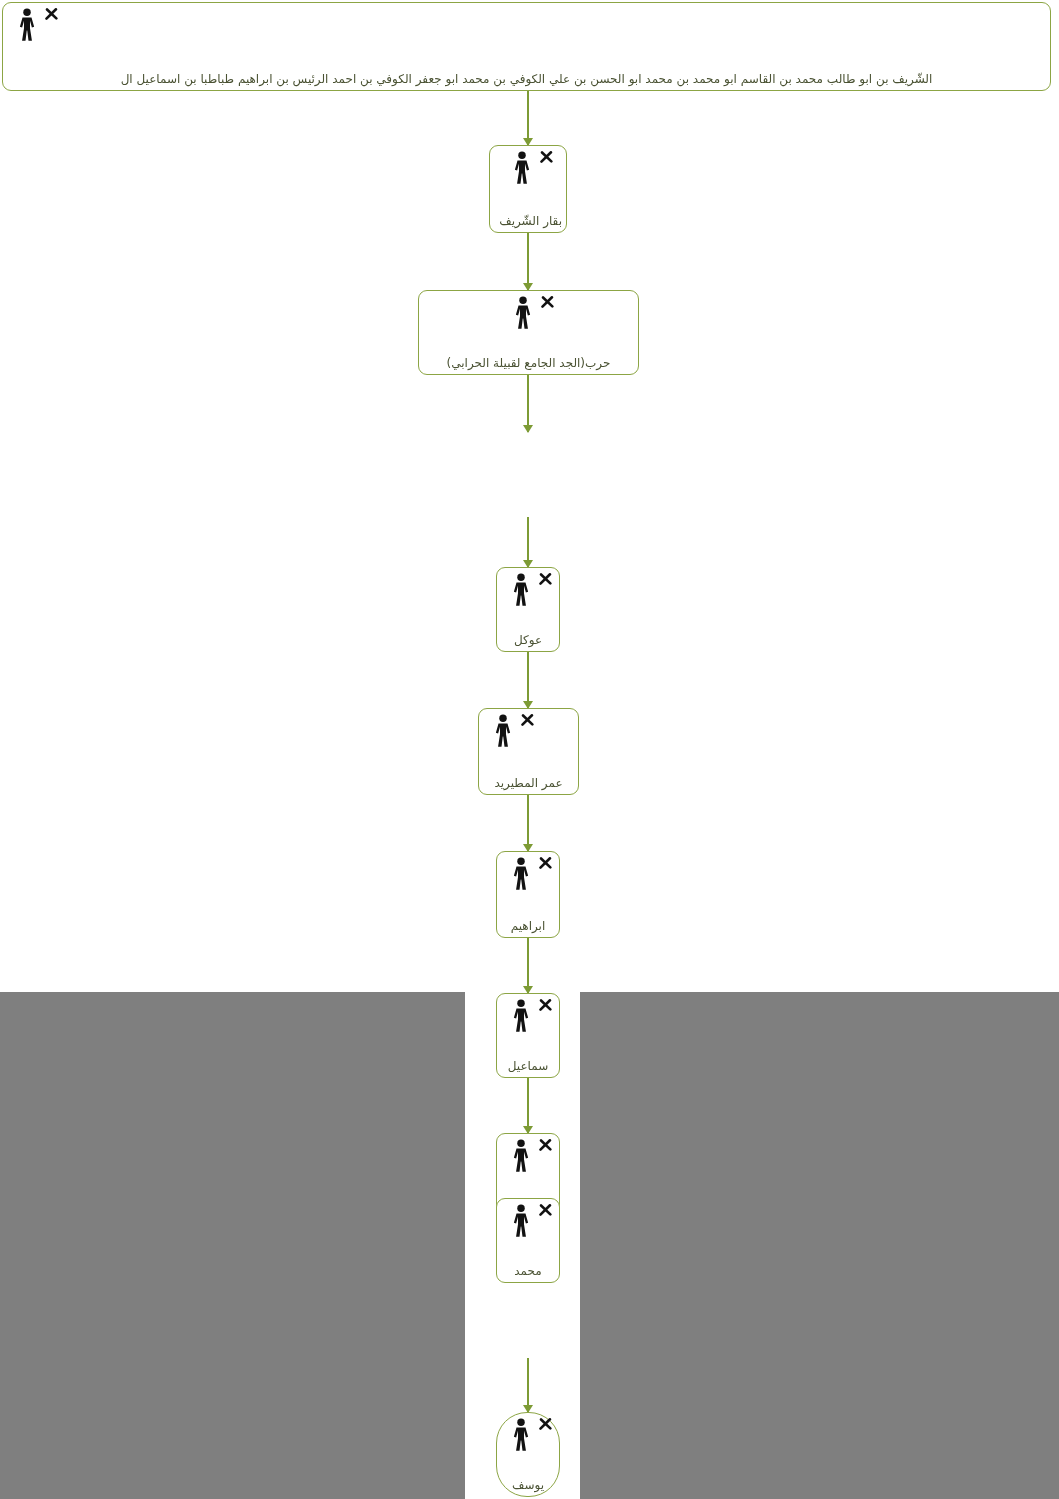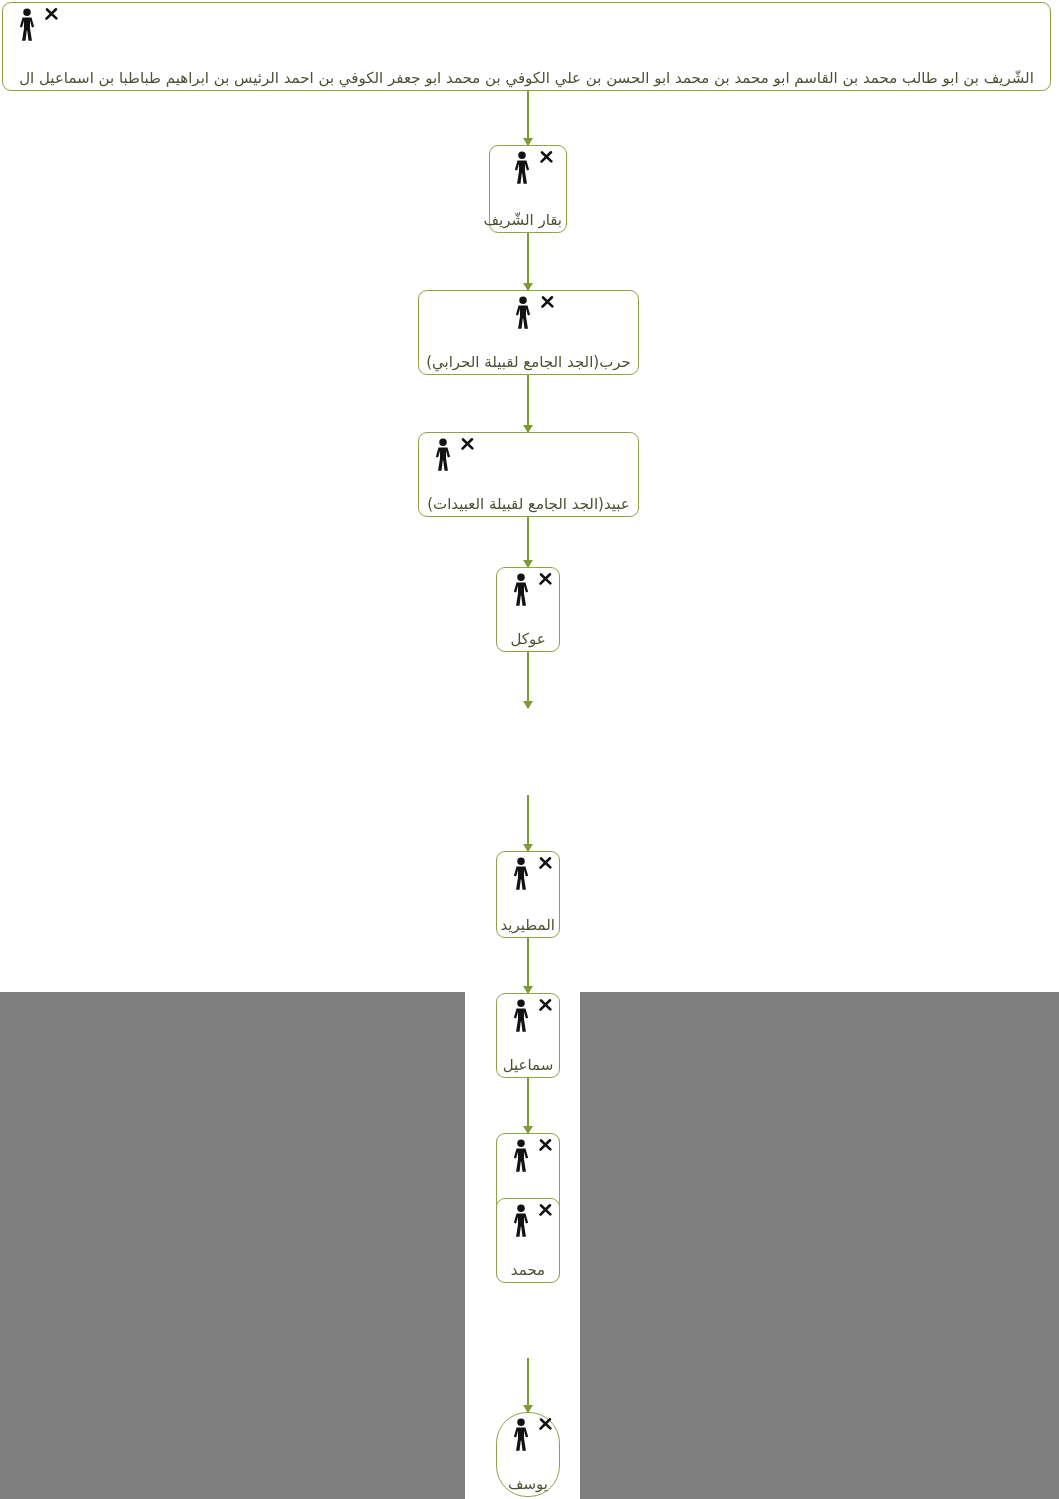--- a/index.html
+++ b/index.html
@@ -28,21 +28,21 @@
   .icon-row {
     display:flex;
     align-items:flex-start;
     gap:8px;
     padding-left:10px;
   }
   .icon-slot { display:inline-block; line-height:0; }
   .label {
     text-align:center;
     direction:rtl;
-    font-size:15px;
+    font-size:12px;
     color:#4a5233;
     line-height:1.15;
     white-space:nowrap;
   }
 
   .n0  { left:2px;   top:2px;    width:1049px; height:89px; }
   .n1  { left:489px; top:145px;  width:78px;   height:88px;padding-left:12px; }
   .n2  { left:418px; top:290px;  width:221px;  height:85px;align-items:center; }
   .n3  { left:418px; top:432px;  width:221px;  height:85px; }
   .n4  { left:496px; top:567px;  width:64px;   height:85px; }
@@ -138,58 +138,58 @@
             <circle cx="13" cy="5.5" r="5" fill="#121212"></circle>
             <path fill="#121212" d="M7 12.5 h12 l3.5 12.5 -3 1 -2.5 -9 v10 l2.6 16.5 h-4.6 l-1.7 -13.5 h-0.6 l-1.7 13.5 h-4.6 l2.6 -16.5 v-10 l-2.5 9 -3 -1 z"></path>
           </svg></span>
       <span class="icon-slot"><svg viewBox="0 0 14 14" width="13" height="13">
             <path d="M2.2 1.6 L12.2 11.2 M11.8 1.4 L1.6 11.4" stroke="#121212" stroke-width="2.8" stroke-linecap="round" fill="none"></path>
           </svg></span>
     </div>
     <div class="label">حرب(الجد الجامع لقبيلة الحرابي)</div>
   </div>
 
-  <div class="node n3">
-    <div class="icon-row">
-      <span class="icon-slot"><svg viewBox="0 0 26 44" width="20" height="33">
-            <circle cx="13" cy="5.5" r="5" fill="#121212"></circle>
-            <path fill="#121212" d="M7 12.5 h12 l3.5 12.5 -3 1 -2.5 -9 v10 l2.6 16.5 h-4.6 l-1.7 -13.5 h-0.6 l-1.7 13.5 h-4.6 l2.6 -16.5 v-10 l-2.5 9 -3 -1 z"></path>
-          </svg></span>
-      <span class="icon-slot"><svg viewBox="0 0 14 14" width="13" height="13">
-            <path d="M2.2 1.6 L12.2 11.2 M11.8 1.4 L1.6 11.4" stroke="#121212" stroke-width="2.8" stroke-linecap="round" fill="none"></path>
-          </svg></span>
-    </div>
-    <div class="label">عبيد(الجد الجامع لقبيلة العبيدات)</div>
-  </div>
 
   <div class="node n4">
     <div class="icon-row">
       <span class="icon-slot"><svg viewBox="0 0 26 44" width="20" height="33">
             <circle cx="13" cy="5.5" r="5" fill="#121212"></circle>
             <path fill="#121212" d="M7 12.5 h12 l3.5 12.5 -3 1 -2.5 -9 v10 l2.6 16.5 h-4.6 l-1.7 -13.5 h-0.6 l-1.7 13.5 h-4.6 l2.6 -16.5 v-10 l-2.5 9 -3 -1 z"></path>
           </svg></span>
       <span class="icon-slot"><svg viewBox="0 0 14 14" width="13" height="13">
             <path d="M2.2 1.6 L12.2 11.2 M11.8 1.4 L1.6 11.4" stroke="#121212" stroke-width="2.8" stroke-linecap="round" fill="none"></path>
           </svg></span>
     </div>
     <div class="label">عوكل</div>
   </div>
 
+  <div class="node n5">
+    <div class="icon-row">
+      <span class="icon-slot"><svg viewBox="0 0 26 44" width="20" height="33">
+            <circle cx="13" cy="5.5" r="5" fill="#121212"></circle>
+            <path fill="#121212" d="M7 12.5 h12 l3.5 12.5 -3 1 -2.5 -9 v10 l2.6 16.5 h-4.6 l-1.7 -13.5 h-0.6 l-1.7 13.5 h-4.6 l2.6 -16.5 v-10 l-2.5 9 -3 -1 z"></path>
+          </svg></span>
+      <span class="icon-slot"><svg viewBox="0 0 14 14" width="13" height="13">
+            <path d="M2.2 1.6 L12.2 11.2 M11.8 1.4 L1.6 11.4" stroke="#121212" stroke-width="2.8" stroke-linecap="round" fill="none"></path>
+          </svg></span>
+    </div>
+    <div class="label">عمر المطيريد</div>
+  </div>
 
   <div class="node n6">
     <div class="icon-row">
       <span class="icon-slot"><svg viewBox="0 0 26 44" width="20" height="33">
             <circle cx="13" cy="5.5" r="5" fill="#121212"></circle>
             <path fill="#121212" d="M7 12.5 h12 l3.5 12.5 -3 1 -2.5 -9 v10 l2.6 16.5 h-4.6 l-1.7 -13.5 h-0.6 l-1.7 13.5 h-4.6 l2.6 -16.5 v-10 l-2.5 9 -3 -1 z"></path>
           </svg></span>
       <span class="icon-slot"><svg viewBox="0 0 14 14" width="13" height="13">
             <path d="M2.2 1.6 L12.2 11.2 M11.8 1.4 L1.6 11.4" stroke="#121212" stroke-width="2.8" stroke-linecap="round" fill="none"></path>
           </svg></span>
     </div>
-    <div class="label">المطيريد</div>
+    <div class="label">ابراهيم</div>
   </div>
 
   <div class="node n7">
     <div class="icon-row">
       <span class="icon-slot"><svg viewBox="0 0 26 44" width="20" height="33">
             <circle cx="13" cy="5.5" r="5" fill="#121212"></circle>
             <path fill="#121212" d="M7 12.5 h12 l3.5 12.5 -3 1 -2.5 -9 v10 l2.6 16.5 h-4.6 l-1.7 -13.5 h-0.6 l-1.7 13.5 h-4.6 l2.6 -16.5 v-10 l-2.5 9 -3 -1 z"></path>
           </svg></span>
       <span class="icon-slot"><svg viewBox="0 0 14 14" width="13" height="13">
             <path d="M2.2 1.6 L12.2 11.2 M11.8 1.4 L1.6 11.4" stroke="#121212" stroke-width="2.8" stroke-linecap="round" fill="none"></path>

